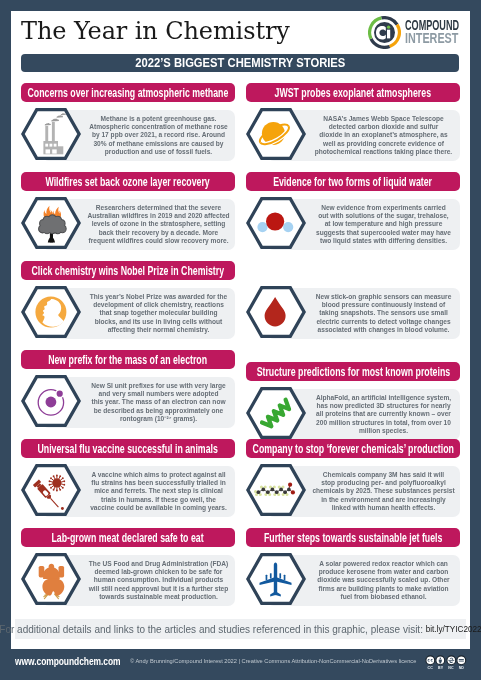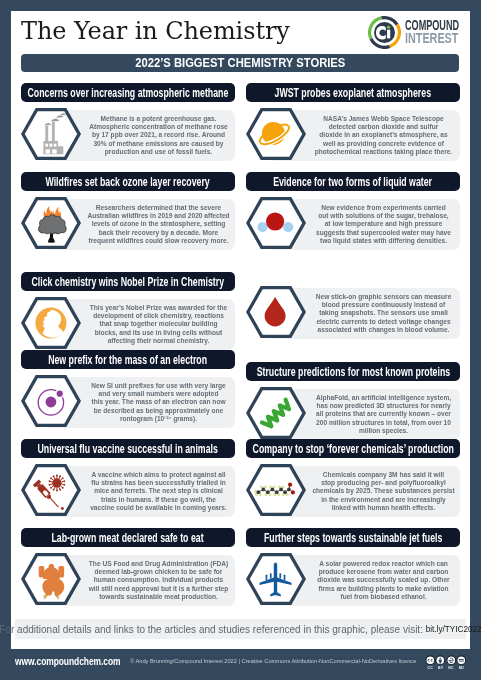--- a/index.html
+++ b/index.html
@@ -24,21 +24,21 @@
 
   
   .subbar{position:absolute;left:21px;top:54px;width:438px;height:17.5px;
           background:#34495e;border-radius:4px;display:flex;align-items:center;justify-content:center;}
   .subbar span{display:inline-block;line-height:17.5px;
                color:#ffffff;font-weight:700;font-size:13.4px;white-space:nowrap;
                transform:scaleX(0.839);transform-origin:center center;}
 
   
   .card{position:absolute;width:214px;height:78px;}
-  .pill{position:absolute;left:0;top:0;width:214px;height:19px;background:#0f172a;
+  .pill{position:absolute;left:0;top:0;width:214px;height:19px;background:#be185d;
         border-radius:5px;}
   .pill{display:flex;align-items:center;justify-content:center;}
   .pill span{display:inline-block;line-height:19px;
              color:#ffffff;font-weight:700;font-size:13.1px;white-space:nowrap;
              transform:scaleX(0.67);transform-origin:center center;}
   .body{position:absolute;left:21px;top:27px;width:193px;height:51px;
         background:#eef0f2;border-radius:7px;}
   .body p{margin:0;position:absolute;left:43px;top:0;width:147px;height:51px;
           display:flex;flex-direction:column;align-items:center;justify-content:center;
           text-align:center;color:#666e76;font-size:6.6px;font-weight:700;}
@@ -230,21 +230,21 @@
           </svg>
           <div class="hexicon">
             <svg viewBox="0 0 60 52" width="60" height="52">
               <circle cx="16.5" cy="30.1" r="5.1" fill="#a6d2f2"></circle>
               <circle cx="42.2" cy="30.1" r="5.1" fill="#a6d2f2"></circle>
               <circle cx="29.1" cy="24.5" r="9.1" fill="#bb1712"></circle>
             </svg>
           </div>
         </div>
       </div>
-      <div class="card" style="left: 21px; top: 261px; margin-top: 11px;">
+      <div class="card" style="left: 21px; top: 261px;">
         <div class="pill">
           <span>Click chemistry wins Nobel Prize in Chemistry</span>
         </div>
         <div class="body">
           <p>
             <span class="ln">This year’s Nobel Prize was awarded for the</span>
             <span class="ln">development of click chemistry, reactions</span>
             <span class="ln">that snap together molecular building</span>
             <span class="ln">blocks, and its use in living cells without</span>
             <span class="ln">affecting their normal chemistry.</span>

